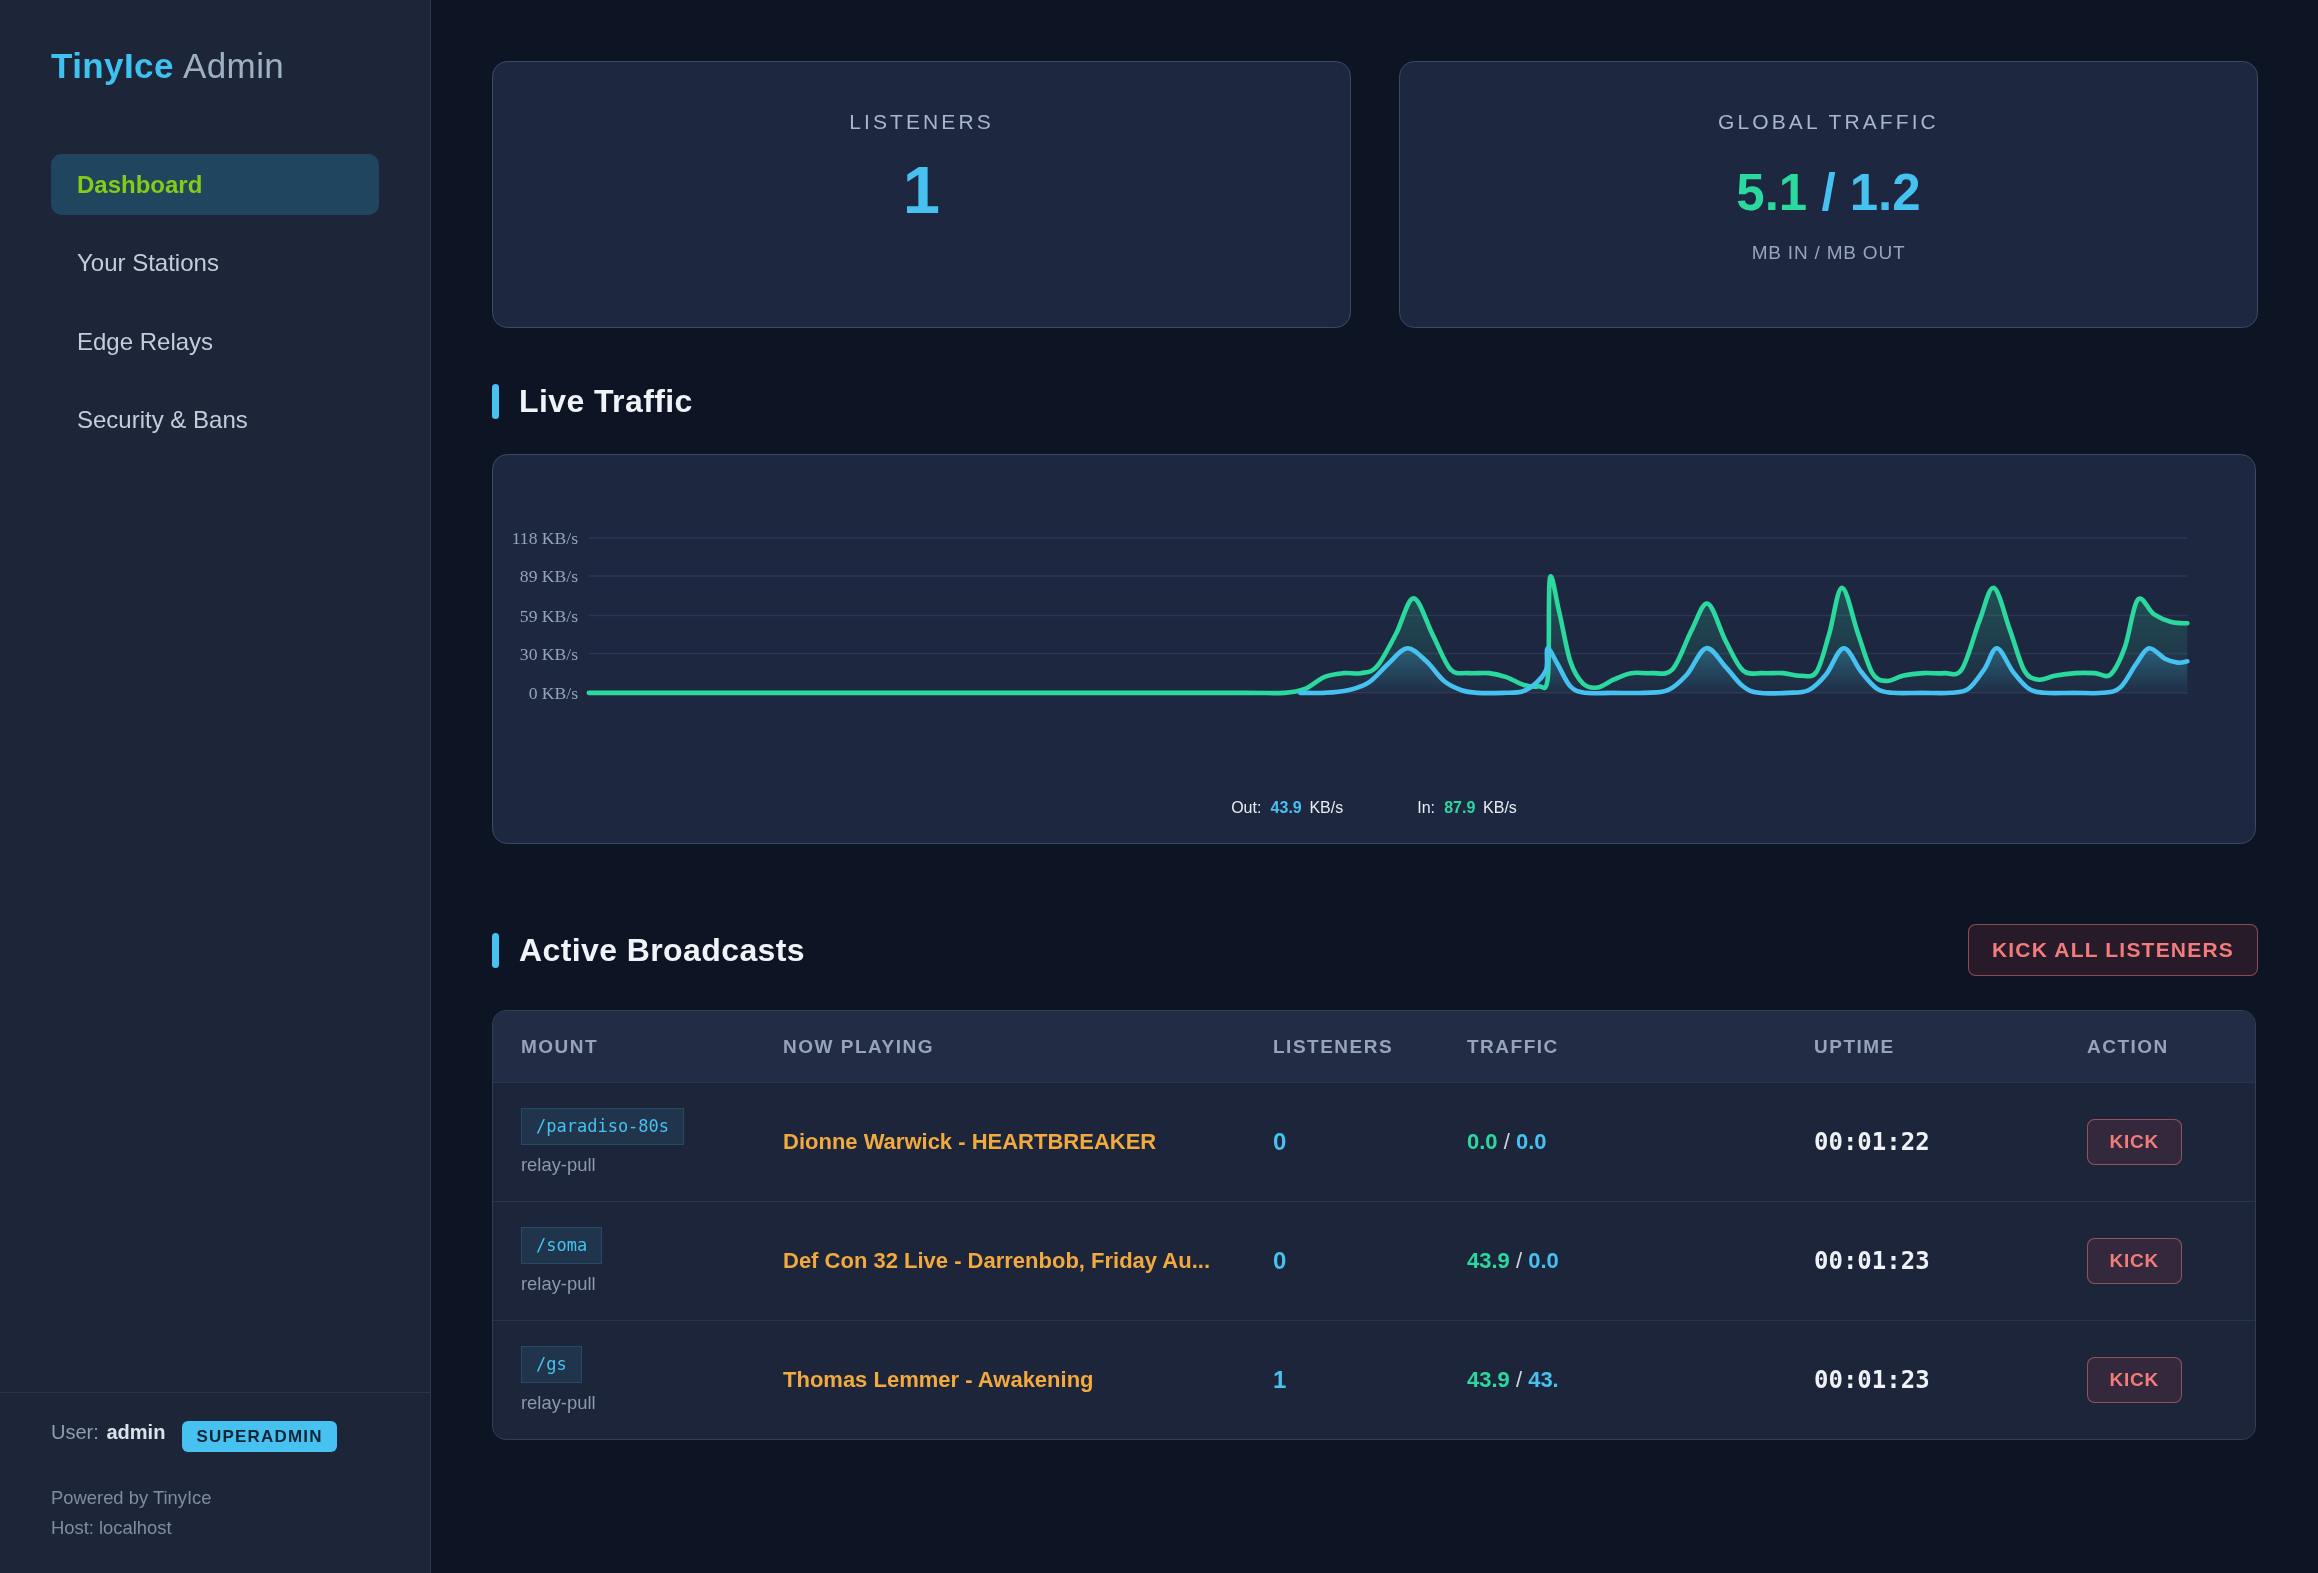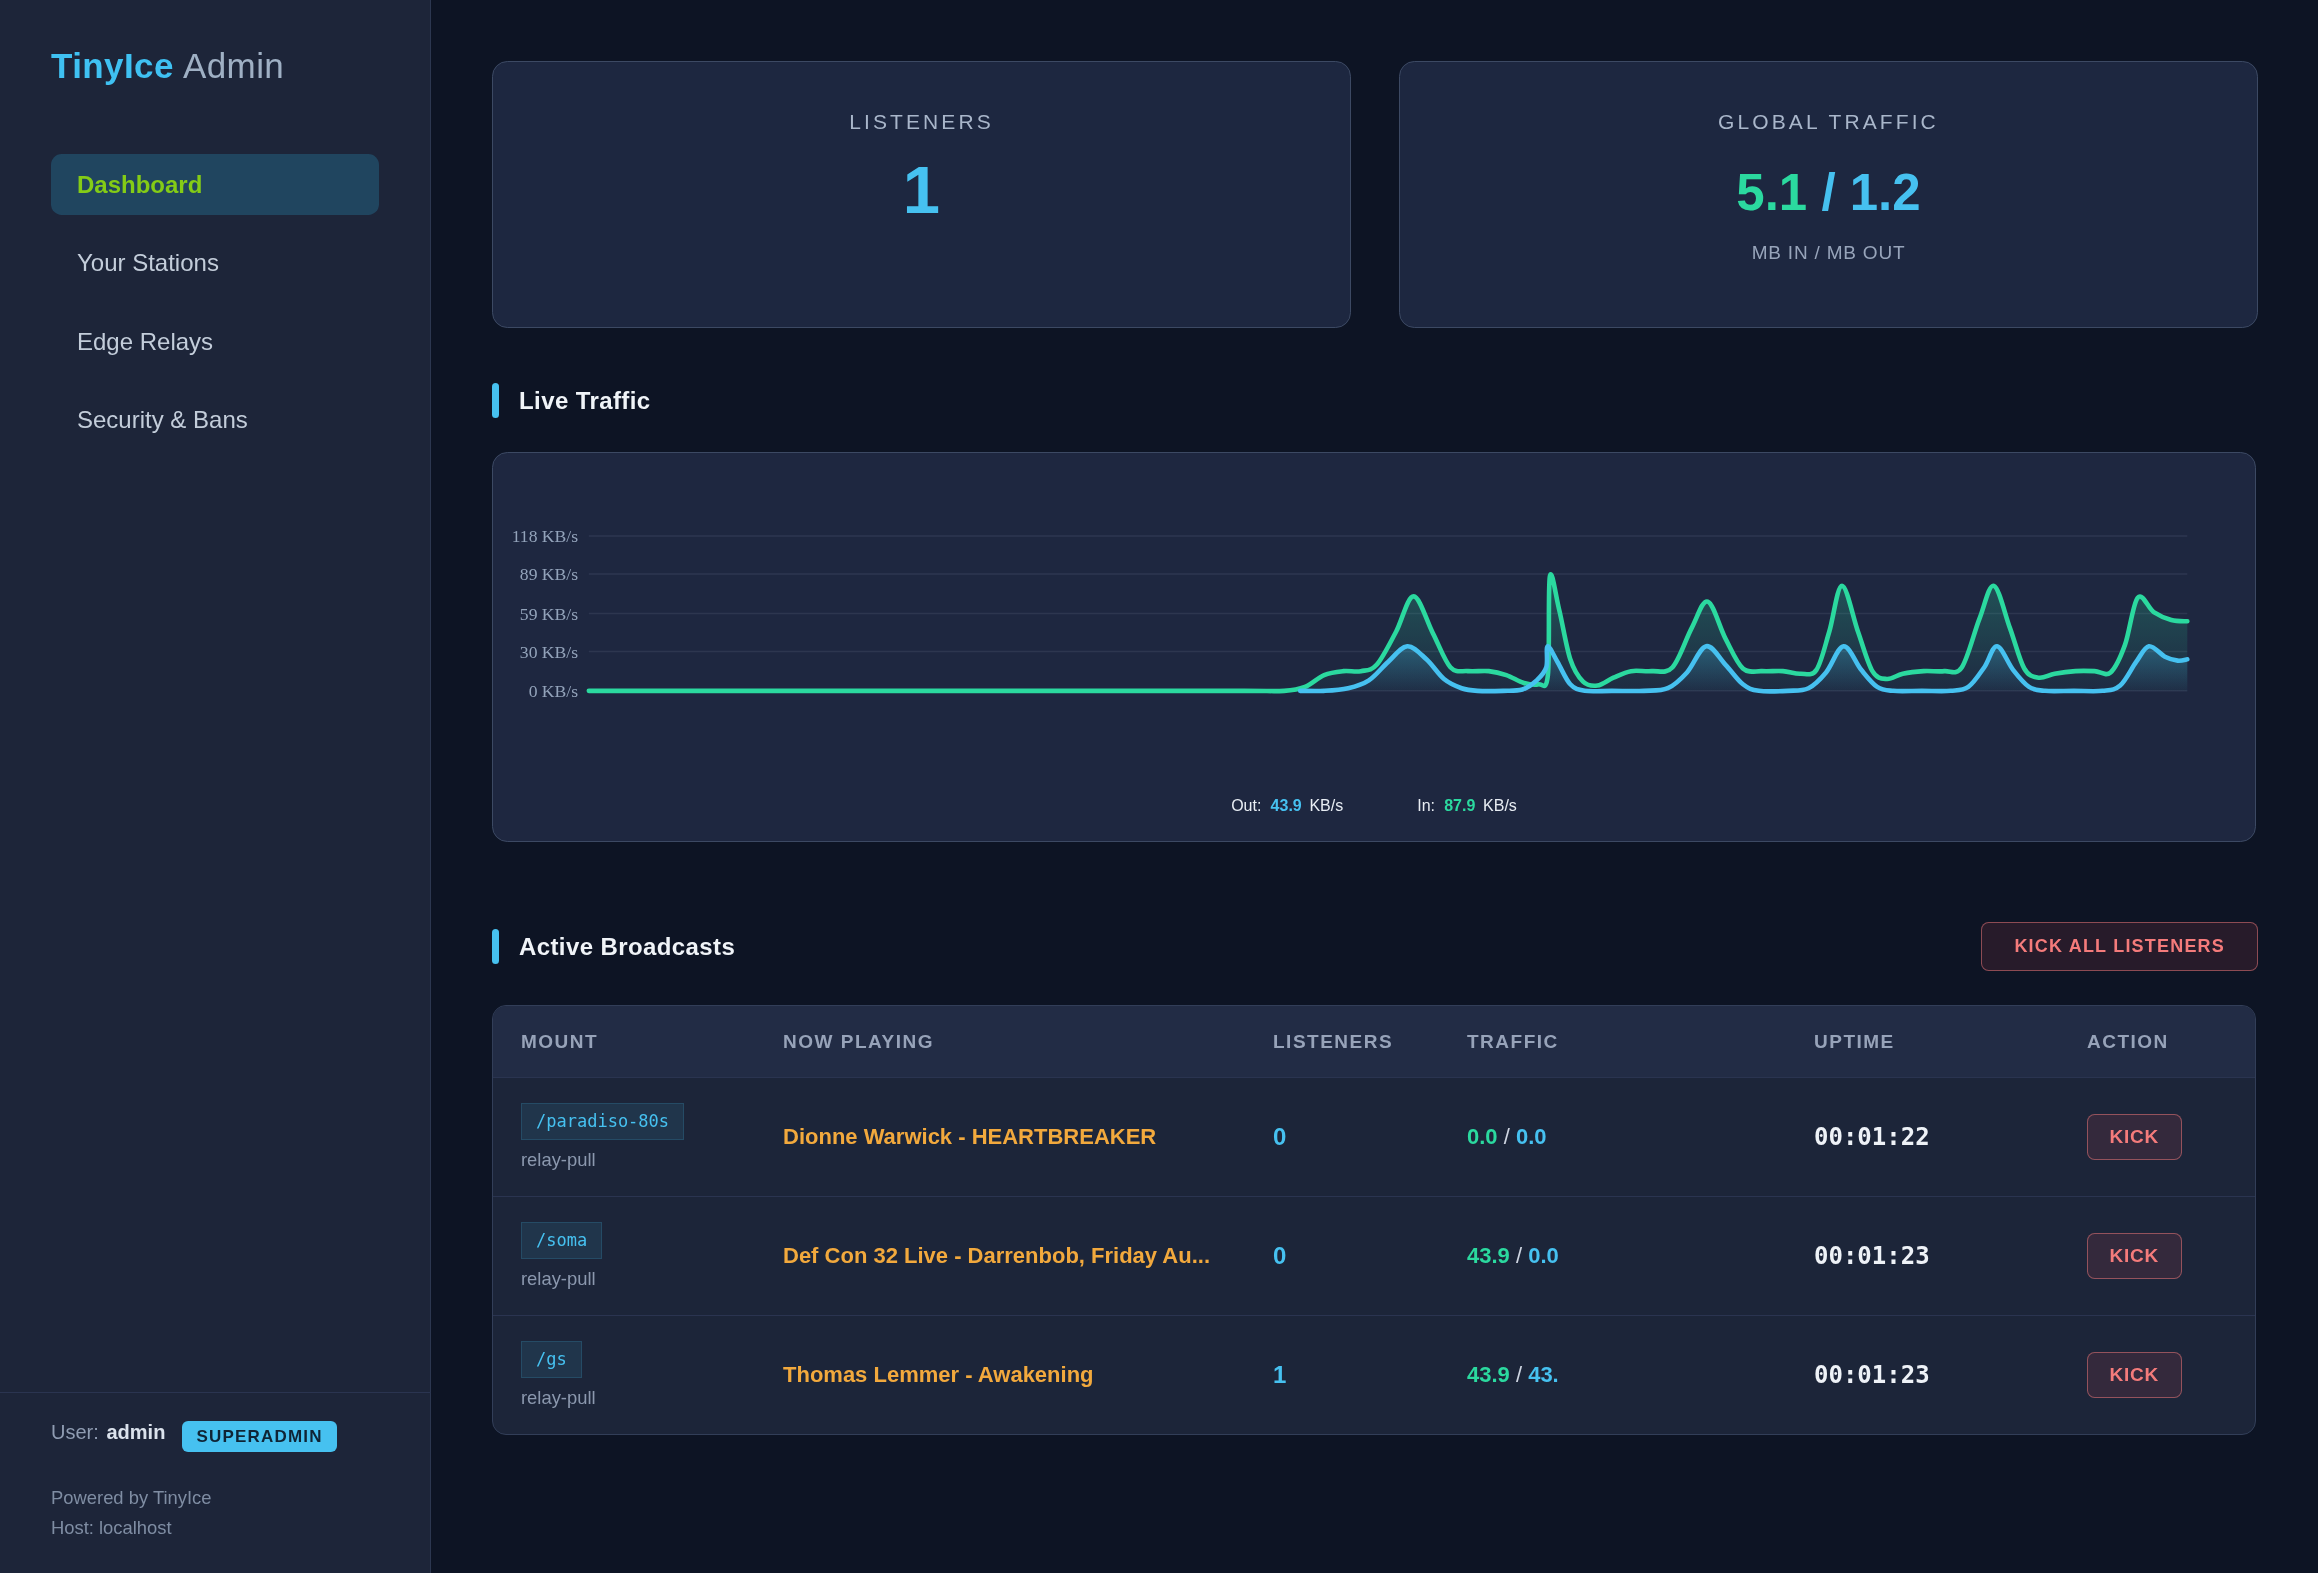--- a/index.html
+++ b/index.html
@@ -65,30 +65,30 @@
   .c-cyan { color:#46c1f0; }
 
   .section-header {
     margin-top:55px; margin-bottom:34px;
     display:flex; align-items:center;
   }
   .section-header.broadcasts { margin-top:80px; }
   .accent-bar {
     width:7px; height:35px; border-radius:3.8px; background:#46c1f0; margin-right:20px;
   }
-  .section-title { font-size:24px; font-weight:bold; color:#f0f4f8; letter-spacing:0.4px; }
+  .section-title { font-size:32px; font-weight:bold; color:#f0f4f8; letter-spacing:0.4px; }
   .spacer { flex:1; }
 
   .btn-danger {
     background:rgba(200,70,85,.14);
     border:1.5px solid rgba(244,123,123,.5);
     color:#f47b7b; font-weight:bold; font-family:"Liberation Sans",sans-serif;
     border-radius:7.7px; cursor:pointer;
   }
-  .kick-all { font-size:18px; letter-spacing:1.2px; padding:13px 32px; }
+  .kick-all { font-size:21px; letter-spacing:1.2px; padding:13px 23px; }
 
   
   .chart-card {
     width:1764px; height:390px; background:#1e2740;
     border:1.5px solid #3c4963; border-radius:15.3px;
     position:relative;
   }
   .chart-svg { position:absolute; left:0; top:0; }
   .tick-label { font-family:"Liberation Serif", serif; font-size:23px; fill:#93a3ba; }
   .chart-legend {

